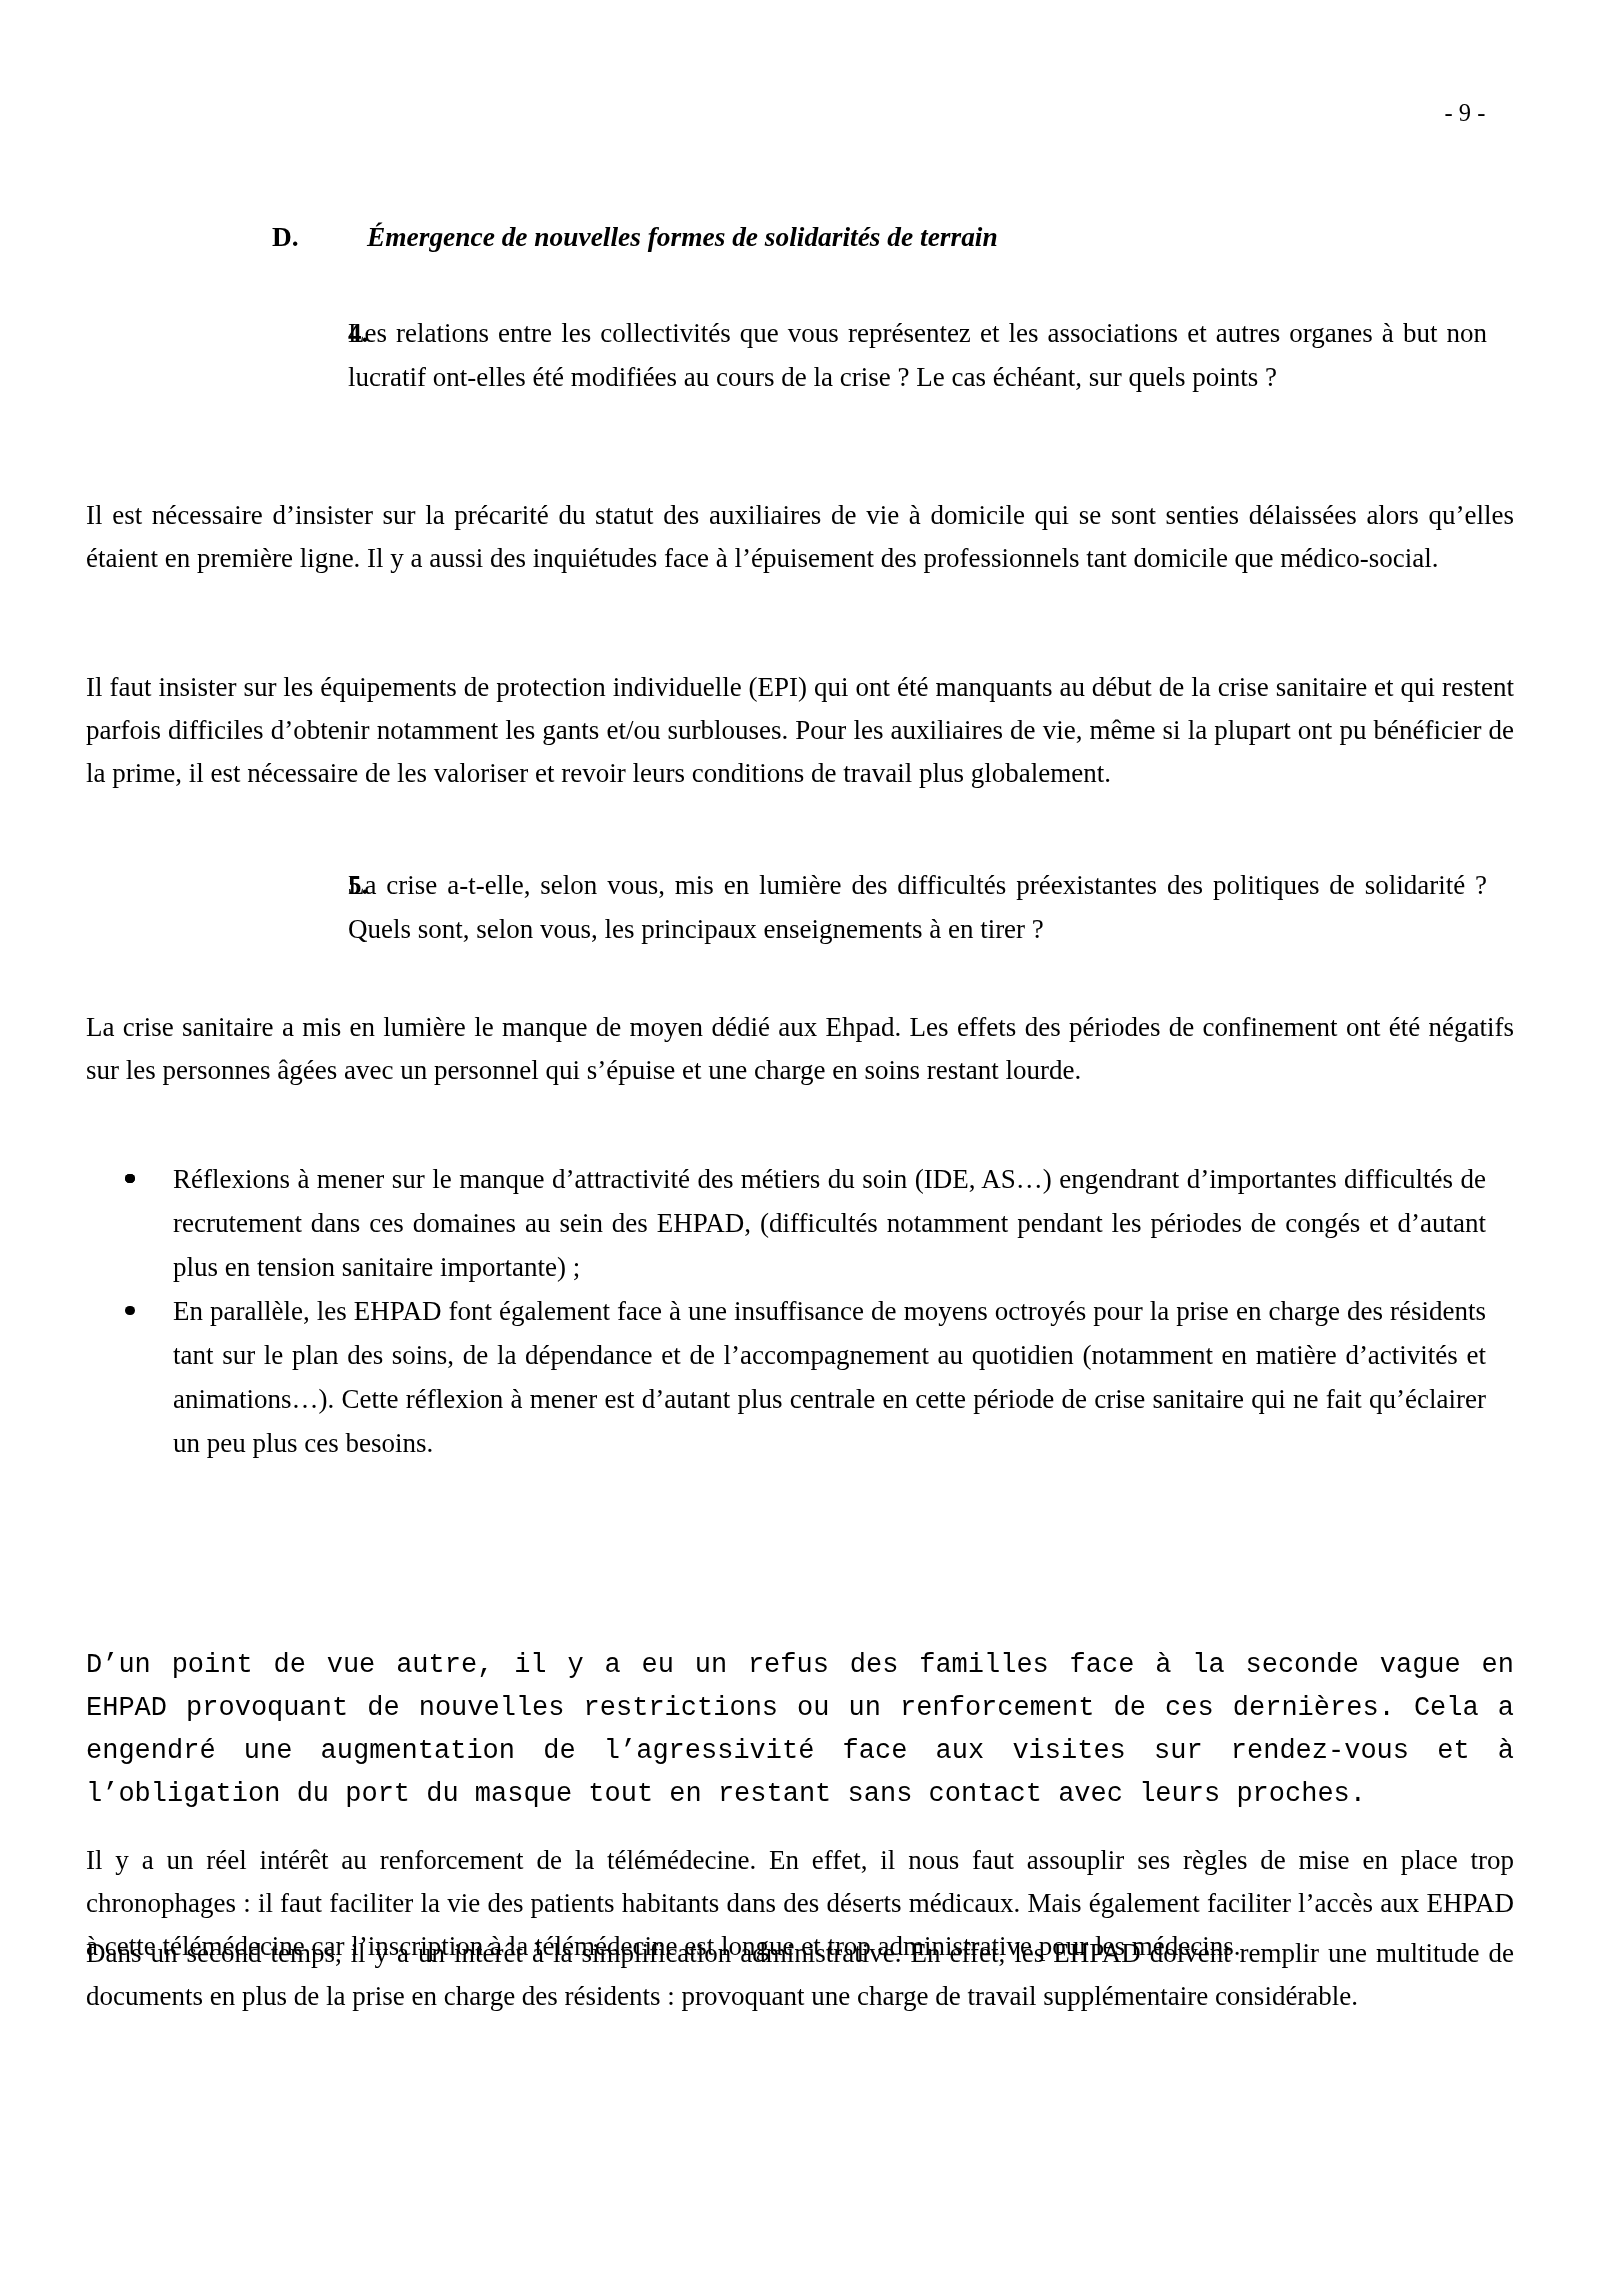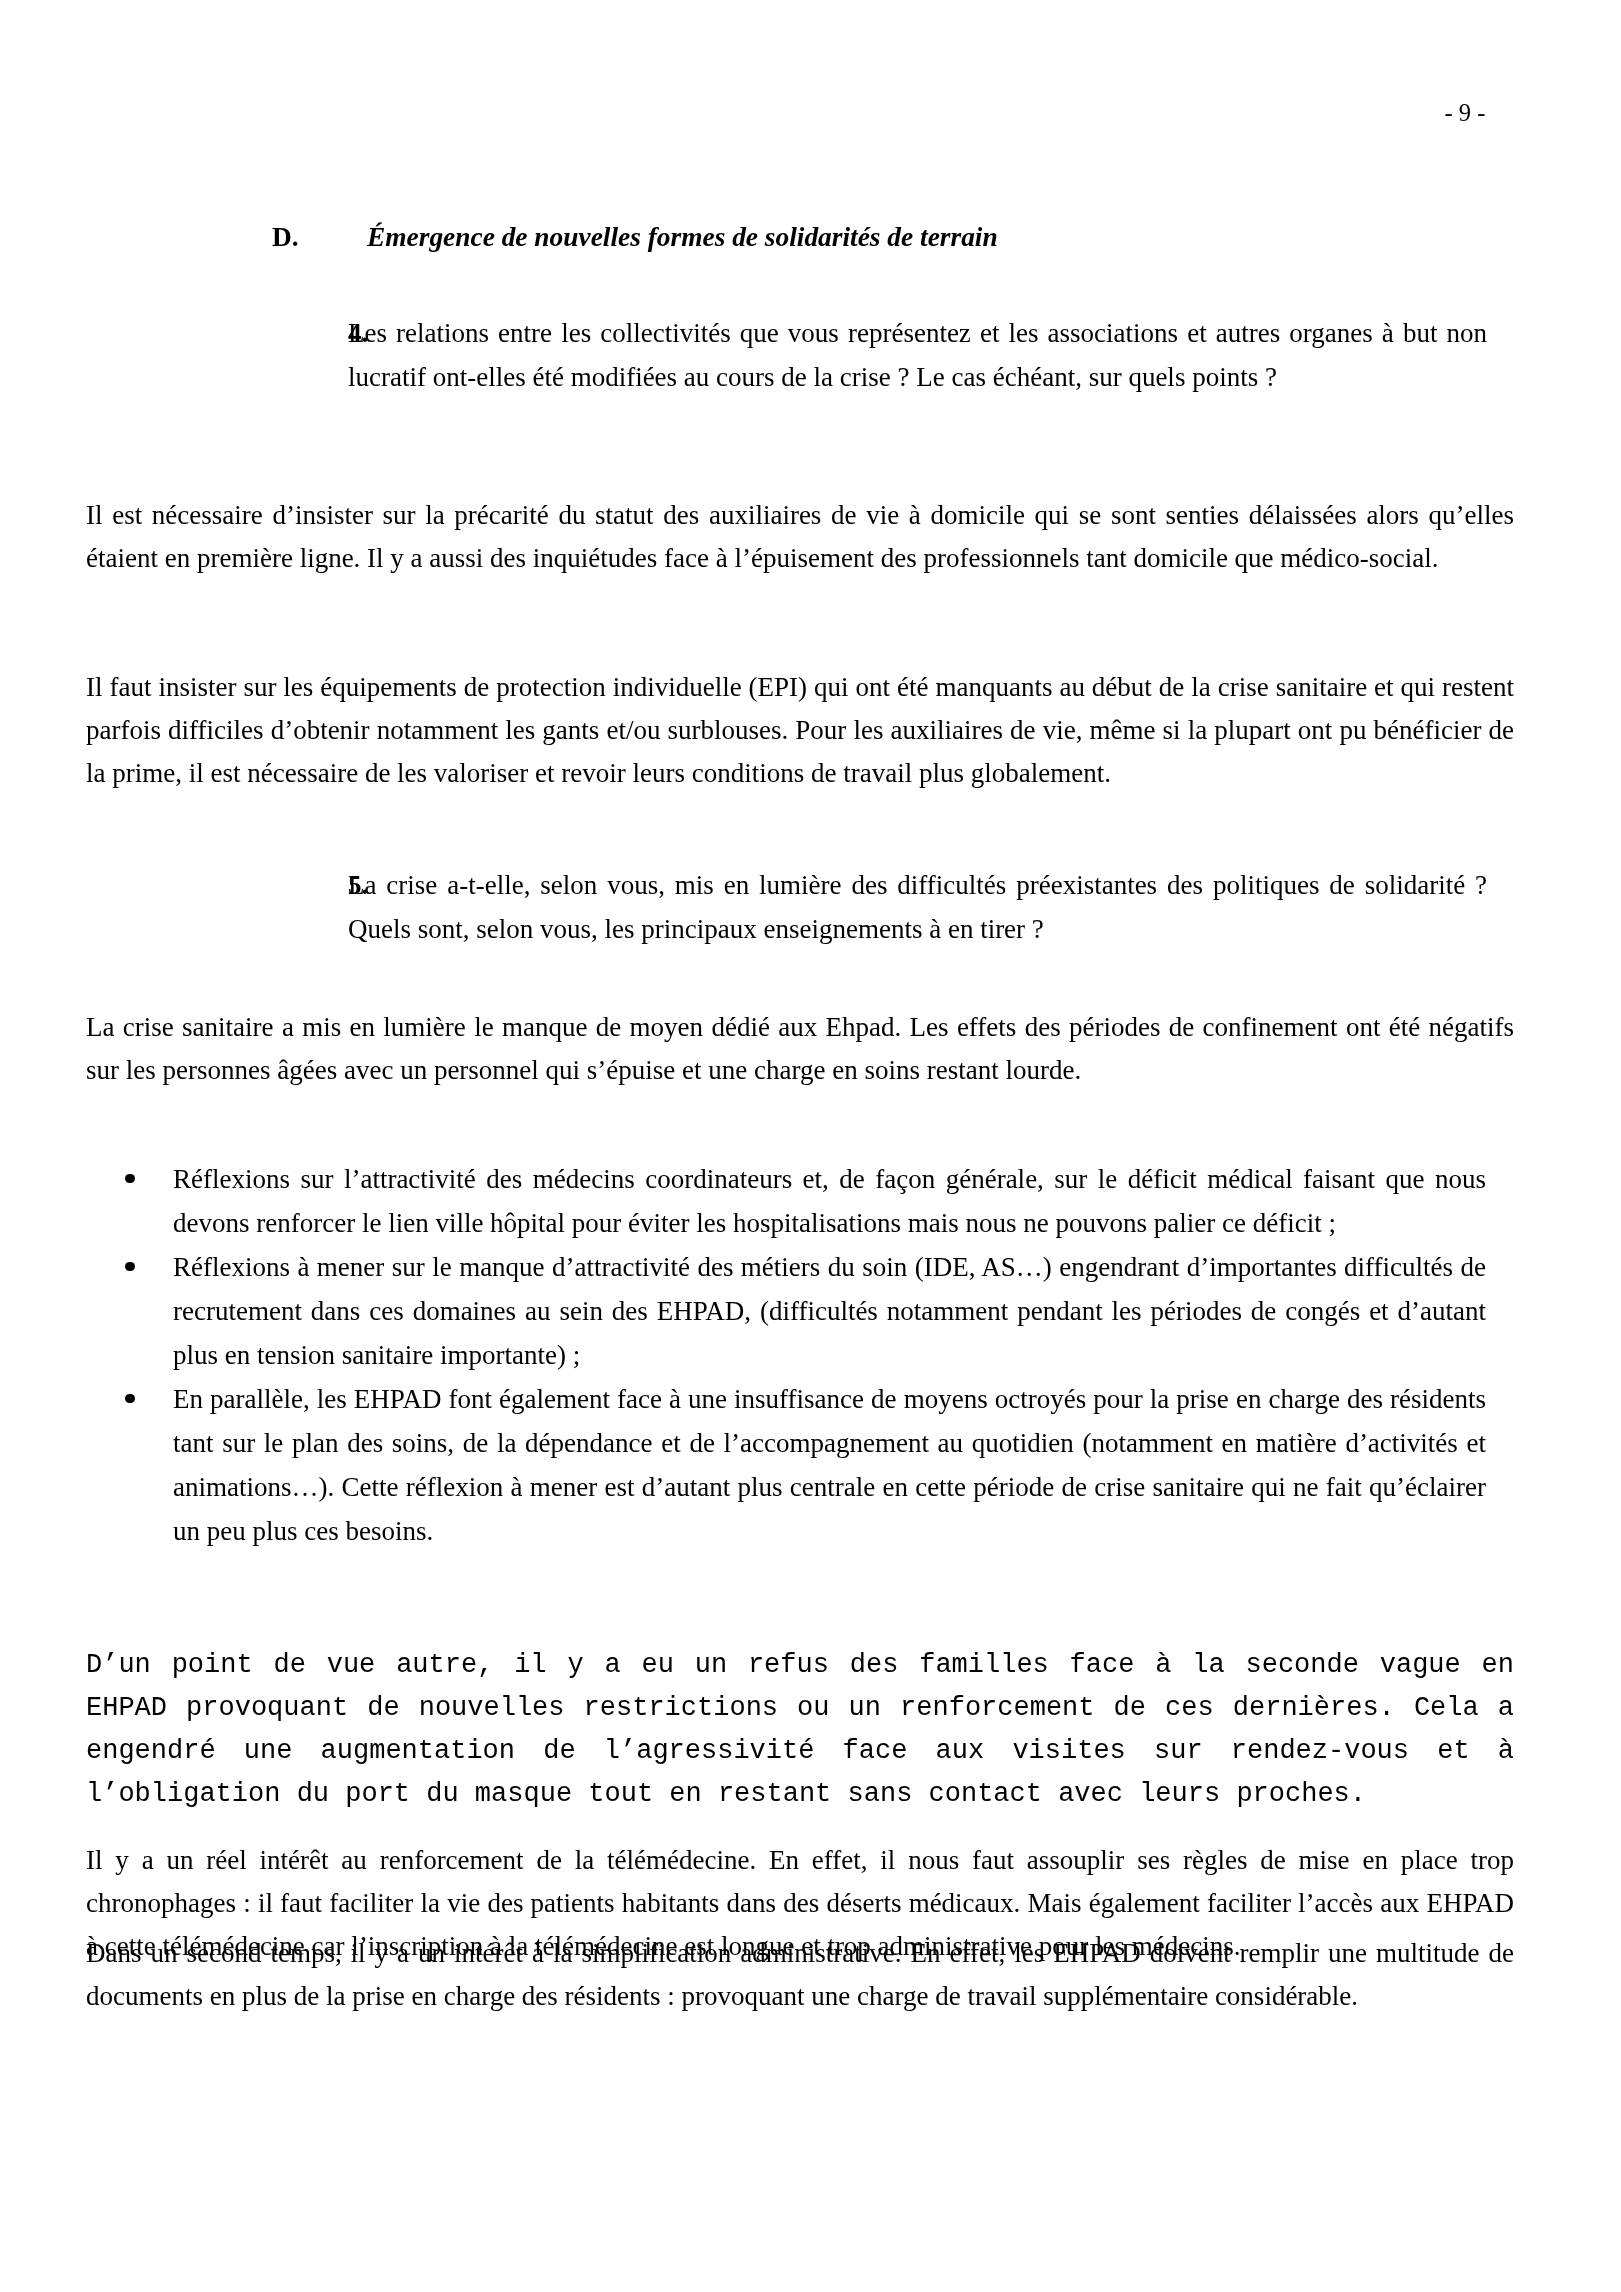--- a/index.html
+++ b/index.html
@@ -64,21 +64,20 @@
 <div class="question" style="top:863px;">
   <span class="num">5.</span>
   <div class="qtext">La crise a-t-elle, selon vous, mis en lumière des difficultés préexistantes des politiques de solidarité ? Quels sont, selon vous, les principaux enseignements à en tirer ?</div>
 </div>
 
 <p class="para" style="top:994px;">La crise sanitaire a mis en lumière le manque de moyen dédié aux Ehpad. Les effets des périodes de confinement ont été négatifs sur les personnes âgées avec un personnel qui s’épuise et une charge en soins restant lourde.</p>
 
 <ul class="bullets" style="top:1157px;">
   <li>
     <span class="dot"></span>
-    <span>Réflexions sur l’attractivité des médecins coordinateurs et, de façon générale, sur le déficit médical faisant que nous devons renforcer le lien ville hôpital pour éviter les hospitalisations mais nous ne pouvons palier ce déficit ;</span>
   </li>
   <li>
     <span class="dot"></span>
     <span>Réflexions à mener sur le manque d’attractivité des métiers du soin (IDE, AS…) engendrant d’importantes difficultés de recrutement dans ces domaines au sein des EHPAD, (difficultés notamment pendant les périodes de congés et d’autant plus en tension sanitaire importante) ;</span>
   </li>
   <li>
     <span class="dot"></span>
     <span>En parallèle, les EHPAD font également face à une insuffisance de moyens octroyés pour la prise en charge des résidents tant sur le plan des soins, de la dépendance et de l’accompagnement au quotidien (notamment en matière d’activités et animations…). Cette réflexion à mener est d’autant plus centrale en cette période de crise sanitaire qui ne fait qu’éclairer un peu plus ces besoins.</span>
   </li>
 </ul>

